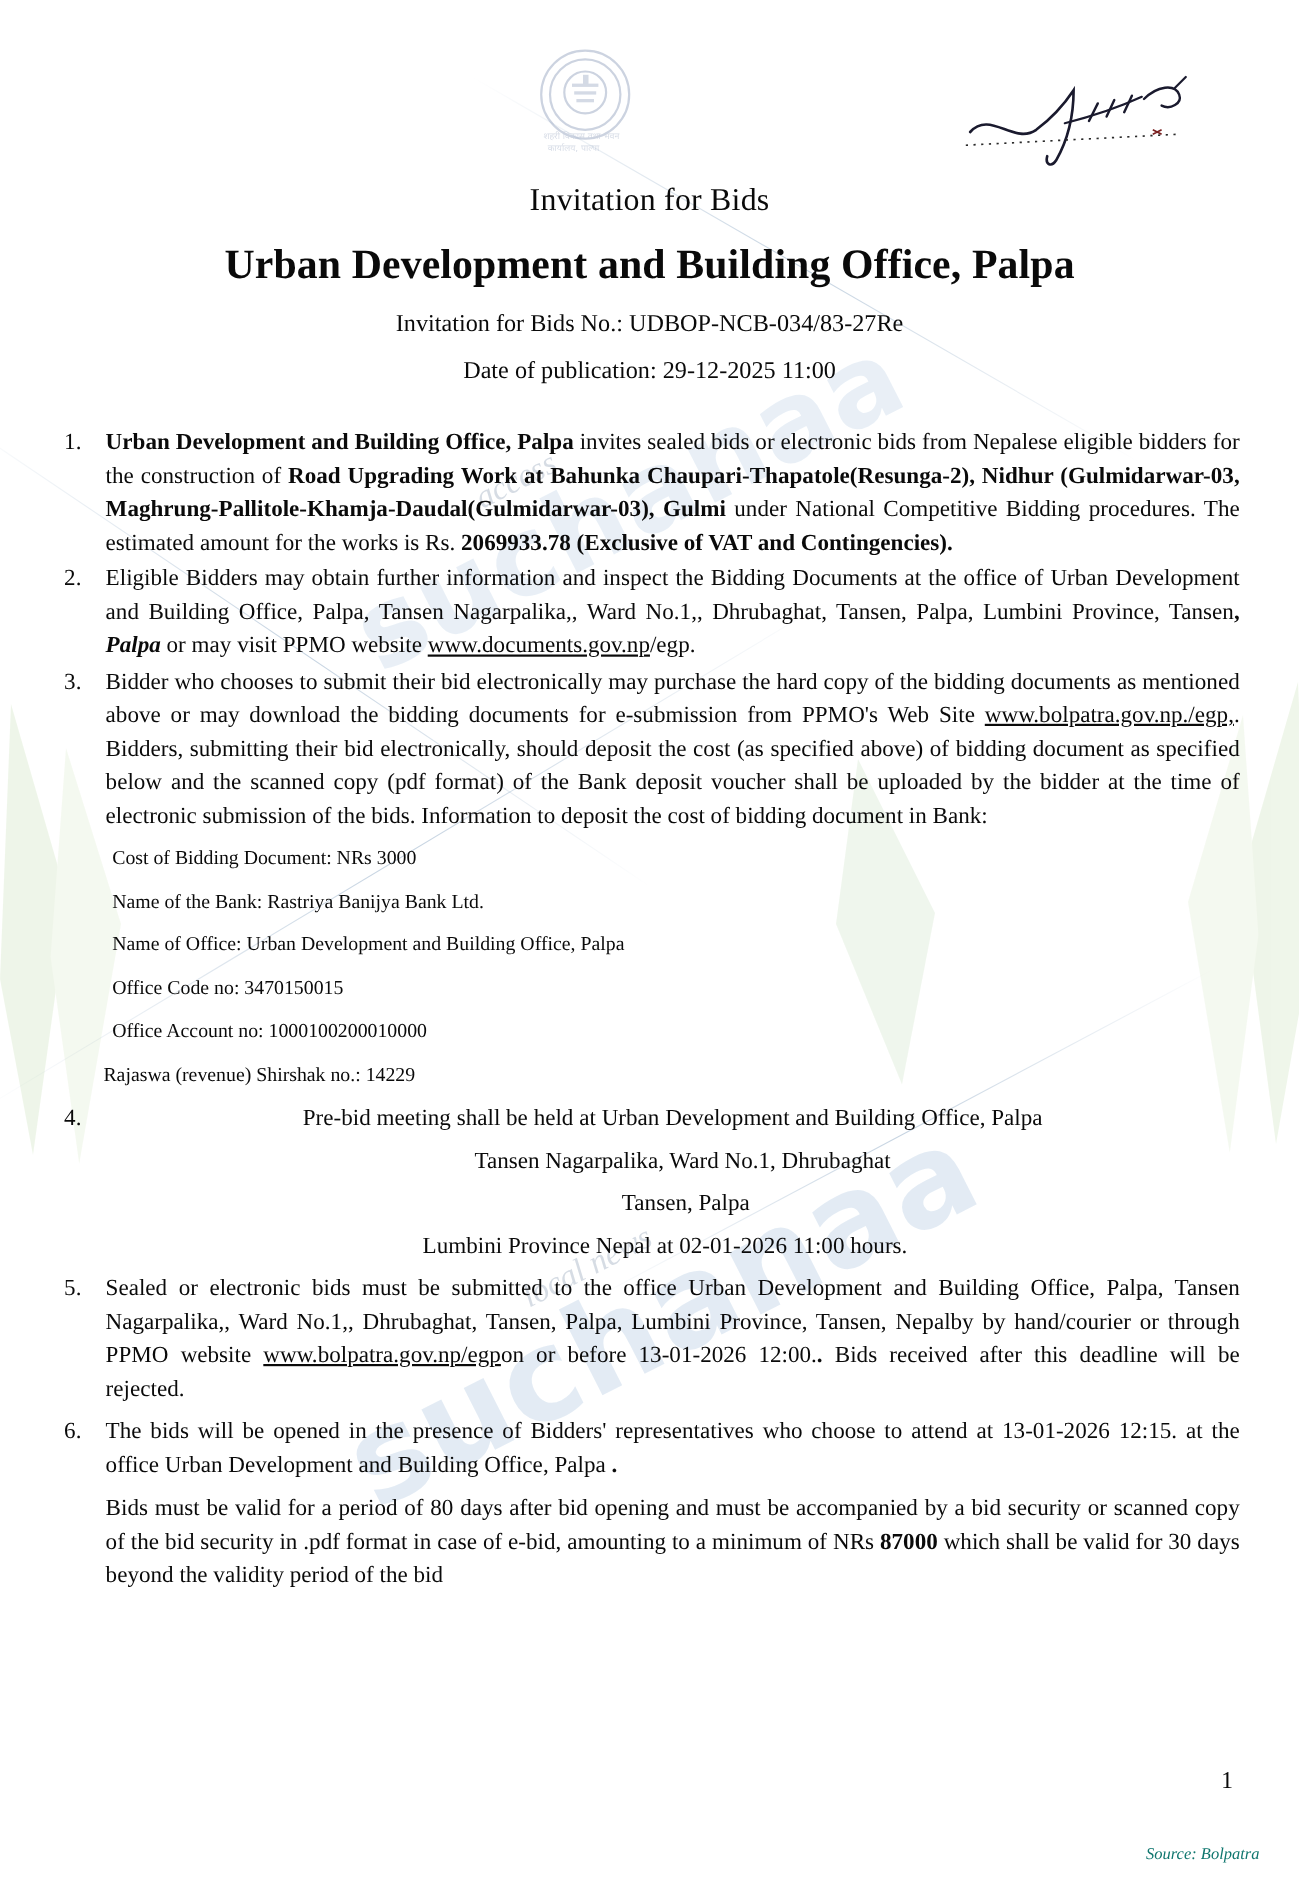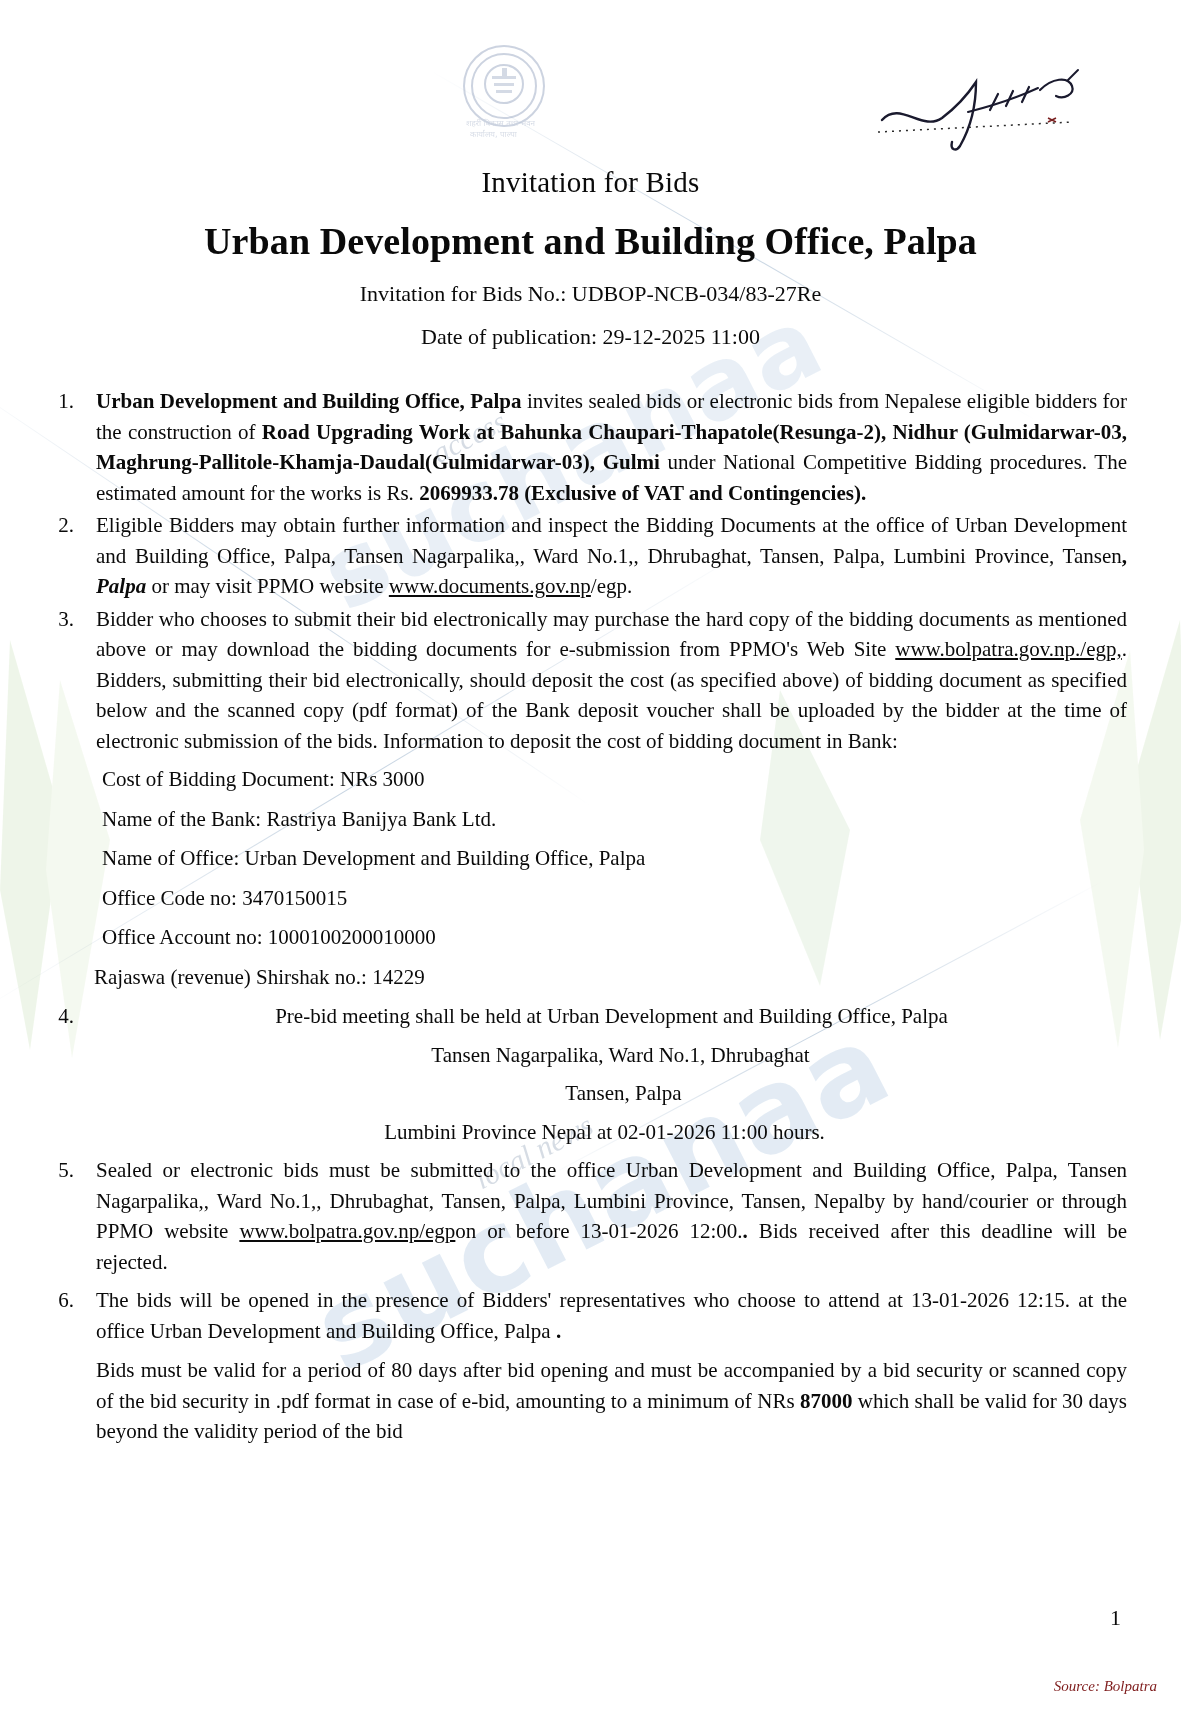--- a/index.html
+++ b/index.html
@@ -52,21 +52,21 @@
   .wm-diag {
     position: absolute;
     background: linear-gradient(to right, rgba(150,175,200,0), rgba(150,175,200,0.55), rgba(150,175,200,0));
     height: 1px;
     transform-origin: left center;
   }
 
   
   .stamp {
     position: absolute;
-    left: 444px;
+    left: 472px;
     top: 34px;
     width: 120px;
     height: 118px;
     opacity: 0.34;
     z-index: 2;
   }
   .sig {
     position: absolute;
     left: 872px;
     top: 60px;
@@ -129,41 +129,41 @@
     line-height: 30.5px;
     text-align: justify;
     text-justify: inter-word;
   }
   .cbody.nojust { text-align: center; }
   b, .b { font-weight: 700; }
   .bi { font-weight: 700; font-style: italic; }
   u, .u { text-decoration: underline; }
 
   .plain-line {
-    font-size: 21px;
+    font-size: 18px;
     line-height: 30.5px;
     margin: 0 0 9px 0;
   }
   .indent-f { padding-left: 48px; }
   .gap-s { margin-top: 8px; }
 
   .pagenum {
     position: absolute;
     right: 60px;
     bottom: 82px;
     font-size: 22px;
     z-index: 3;
   }
   .source {
     position: absolute;
-    right: 24px;
+    right: 36px;
     bottom: 18px;
     font-size: 15px;
     font-style: italic;
-    color: #7f1d1d;
+    color: #0f766e;
     font-family: "Liberation Serif", serif;
     z-index: 3;
   }
 </style>
 </head>
 <body>
 
 <div id="page">
 
   <div class="wm-layer">

